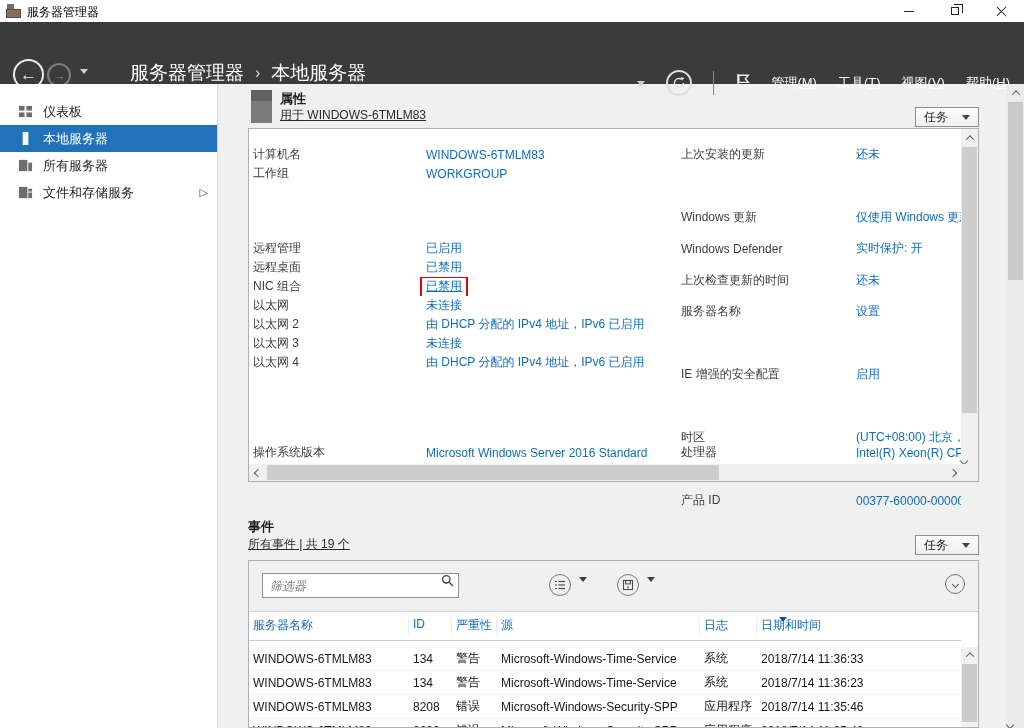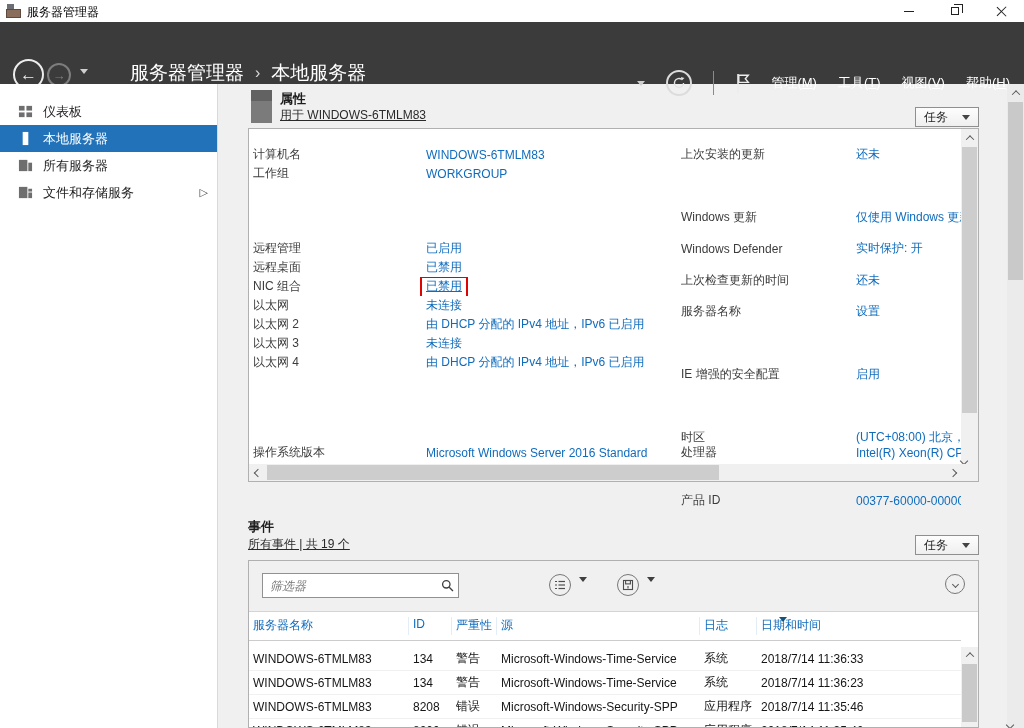--- a/index.html
+++ b/index.html
@@ -78,21 +78,21 @@
   .props-vscroll .down { position:absolute; bottom:0; left:0; right:0; }
   .props-hscroll { position:absolute; left:0; right:17px; bottom:0; height:17px; background:#f0f0f0; }
   .props-hscroll .sb-btn { width:17px; height:17px; position:absolute; top:0; }
   .props-hscroll .left { left:0; } .props-hscroll .right { right:0; }
   .props-hthumb { position:absolute; left:18px; top:1px; width:452px; height:15px; background:#cdcdcd; }
   .props-corner { position:absolute; right:0; bottom:0; width:17px; height:17px; background:#f0f0f0; }
 
   
   .events-box { left:248px; top:560px; width:731px; height:168px; overflow:hidden; }
   .ev-toolbar { position:absolute; top:0; left:0; right:0; height:51px; background:#f0f0f0; border-bottom:1px solid #d4d4d4; }
-  .search-box { position:absolute; left:13px; top:12px; width:197px; height:25px; border:1px solid #919191; background:#fff; display:flex; align-items:center; }
+  .search-box { position:absolute; left:13px; top:12px; width:197px; height:25px; border:1px solid #919191; background:#fff; display:flex; align-items:flex-start; }
   .search-input { border:0; outline:0; flex:1; height:100%; padding:0 2px 0 7px; font-size:12px; font-family:inherit; }
   .search-input::placeholder { color:#767676; font-style:italic; }
   .search-icon { width:22px; display:flex; align-items:center; justify-content:center; }
   .circle-btn { position:absolute; width:22px; height:22px; border:1px solid #777; border-radius:50%; display:flex; align-items:center; justify-content:center; background:transparent; }
   .tb-caret { position:absolute; top:21px; }
   .tb-caret .tri-down { border-top-color:#3f3f3f; }
   .collapse-btn { position:absolute; right:13px; top:13px; width:20px; height:20px; border:1px solid #777; border-radius:50%; display:flex; align-items:center; justify-content:center; }
   .collapse-btn .chev { width:5px; height:5px; }
   .ev-header { position:absolute; top:52px; left:0; right:17px; height:28px; display:flex; align-items:flex-end; padding-bottom:5px; border-bottom:1px solid #cccccc; font-size:12px; color:#0f6cbd; }
   .hcell { flex:none; padding-left:4px; border-right:1px solid #e3edf7; white-space:nowrap; overflow:hidden; height:18px; }

